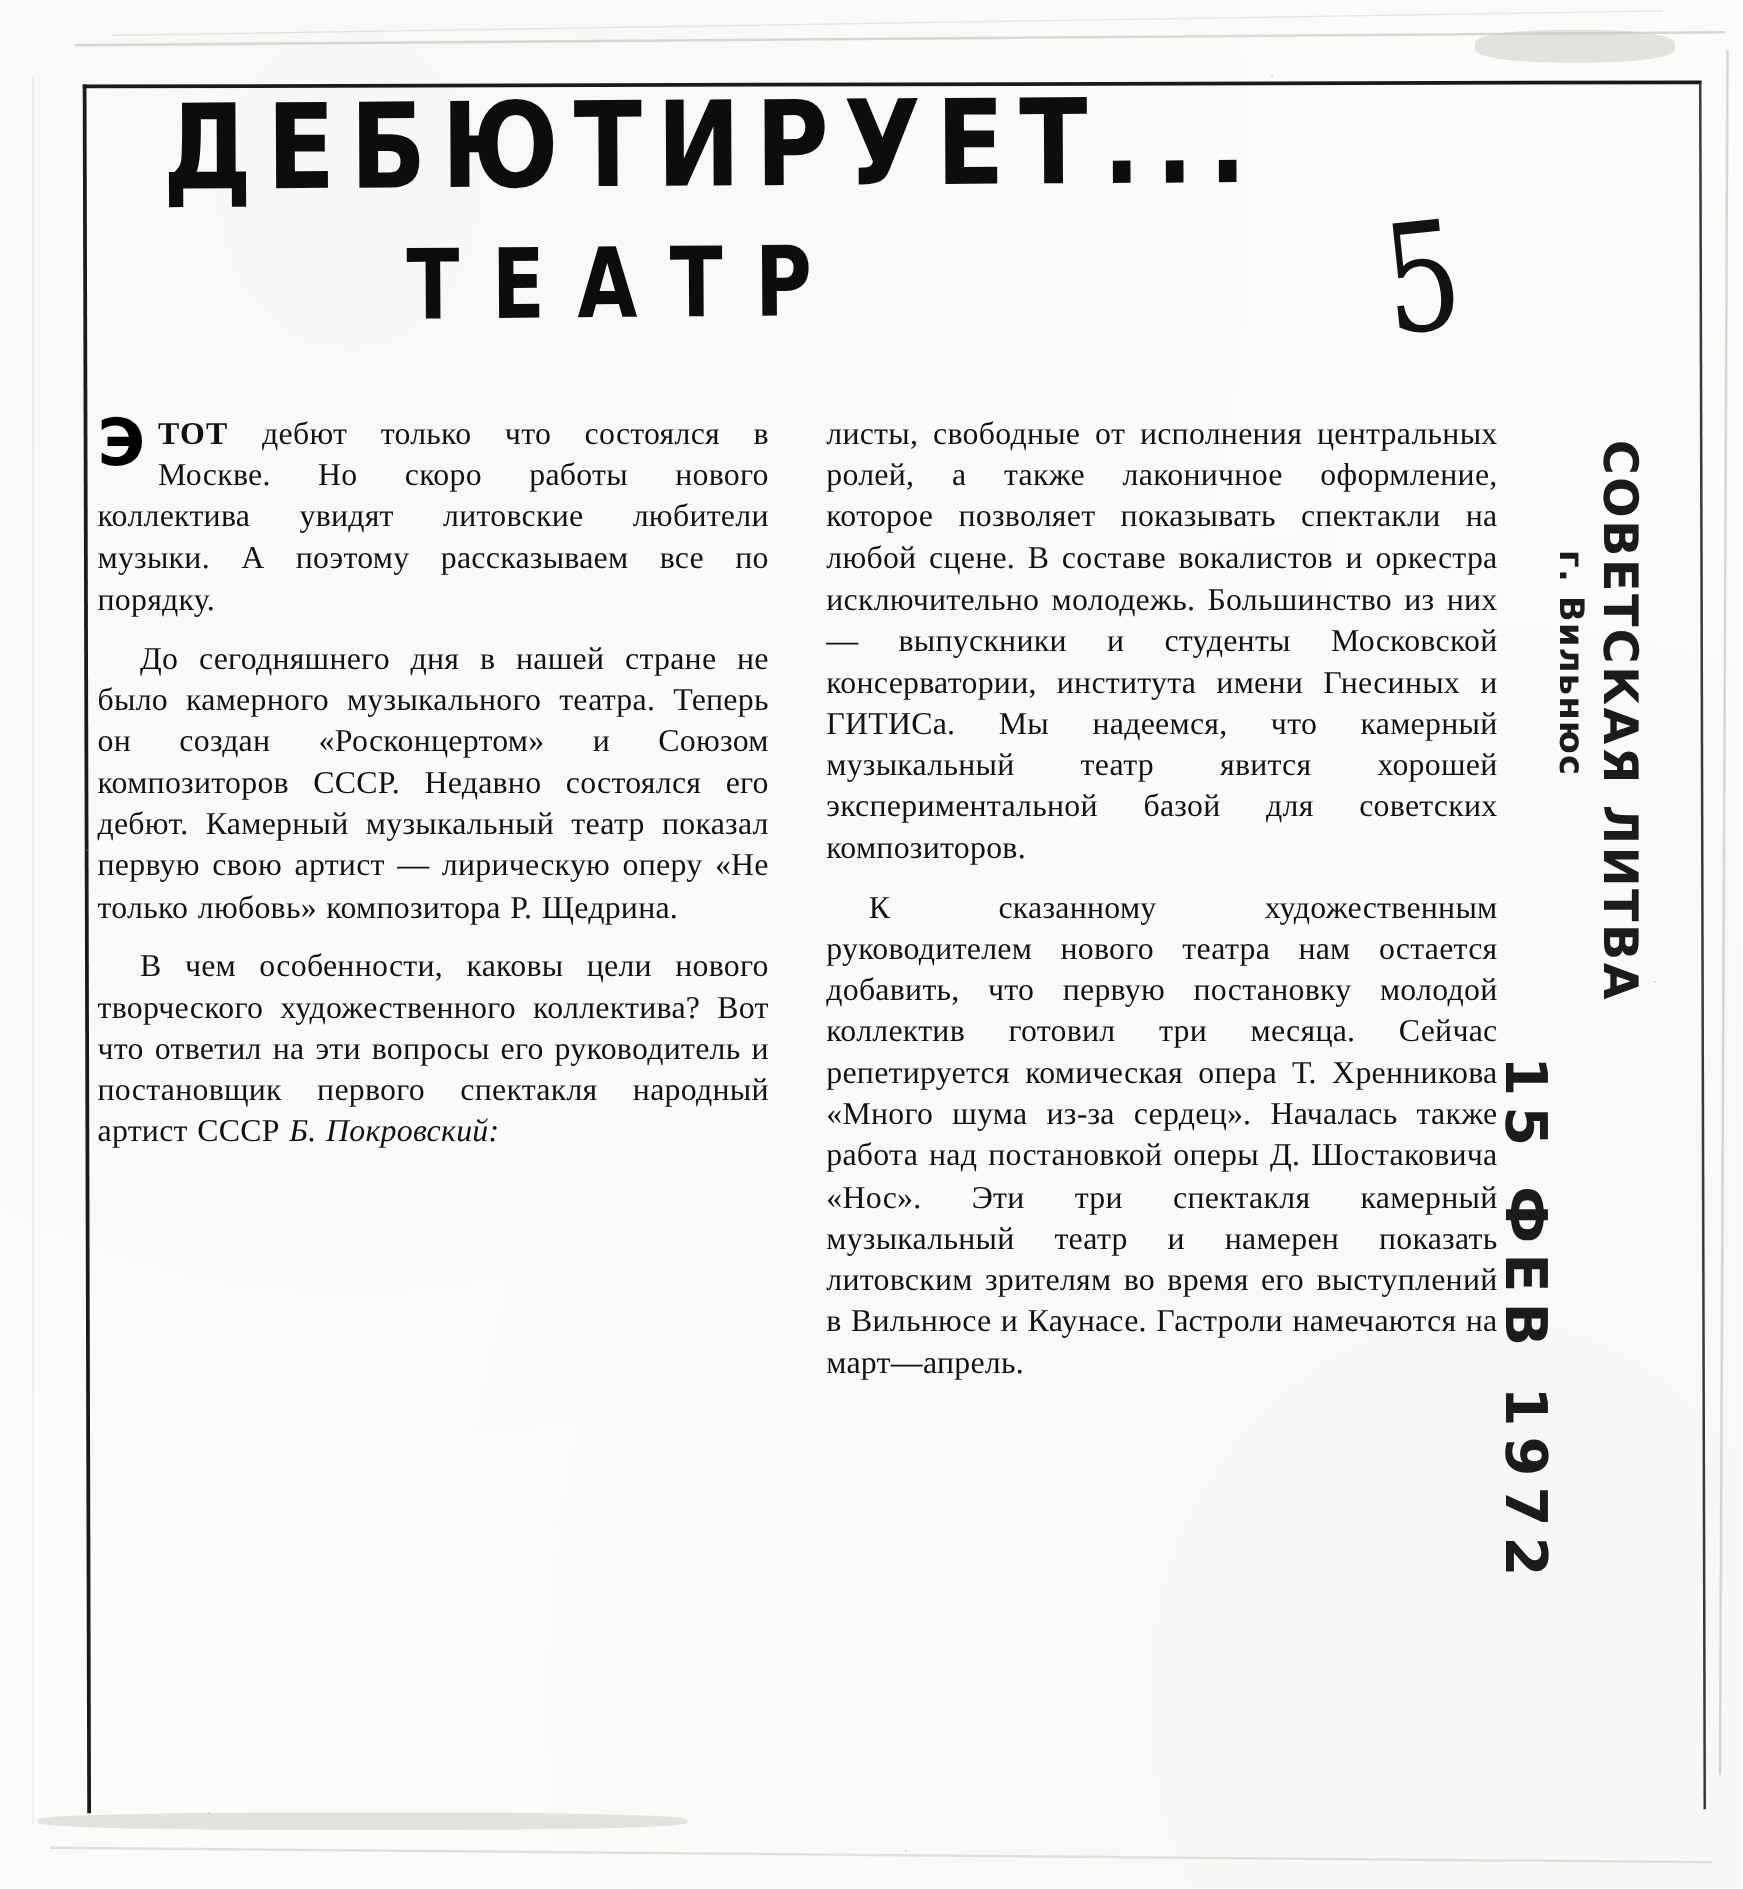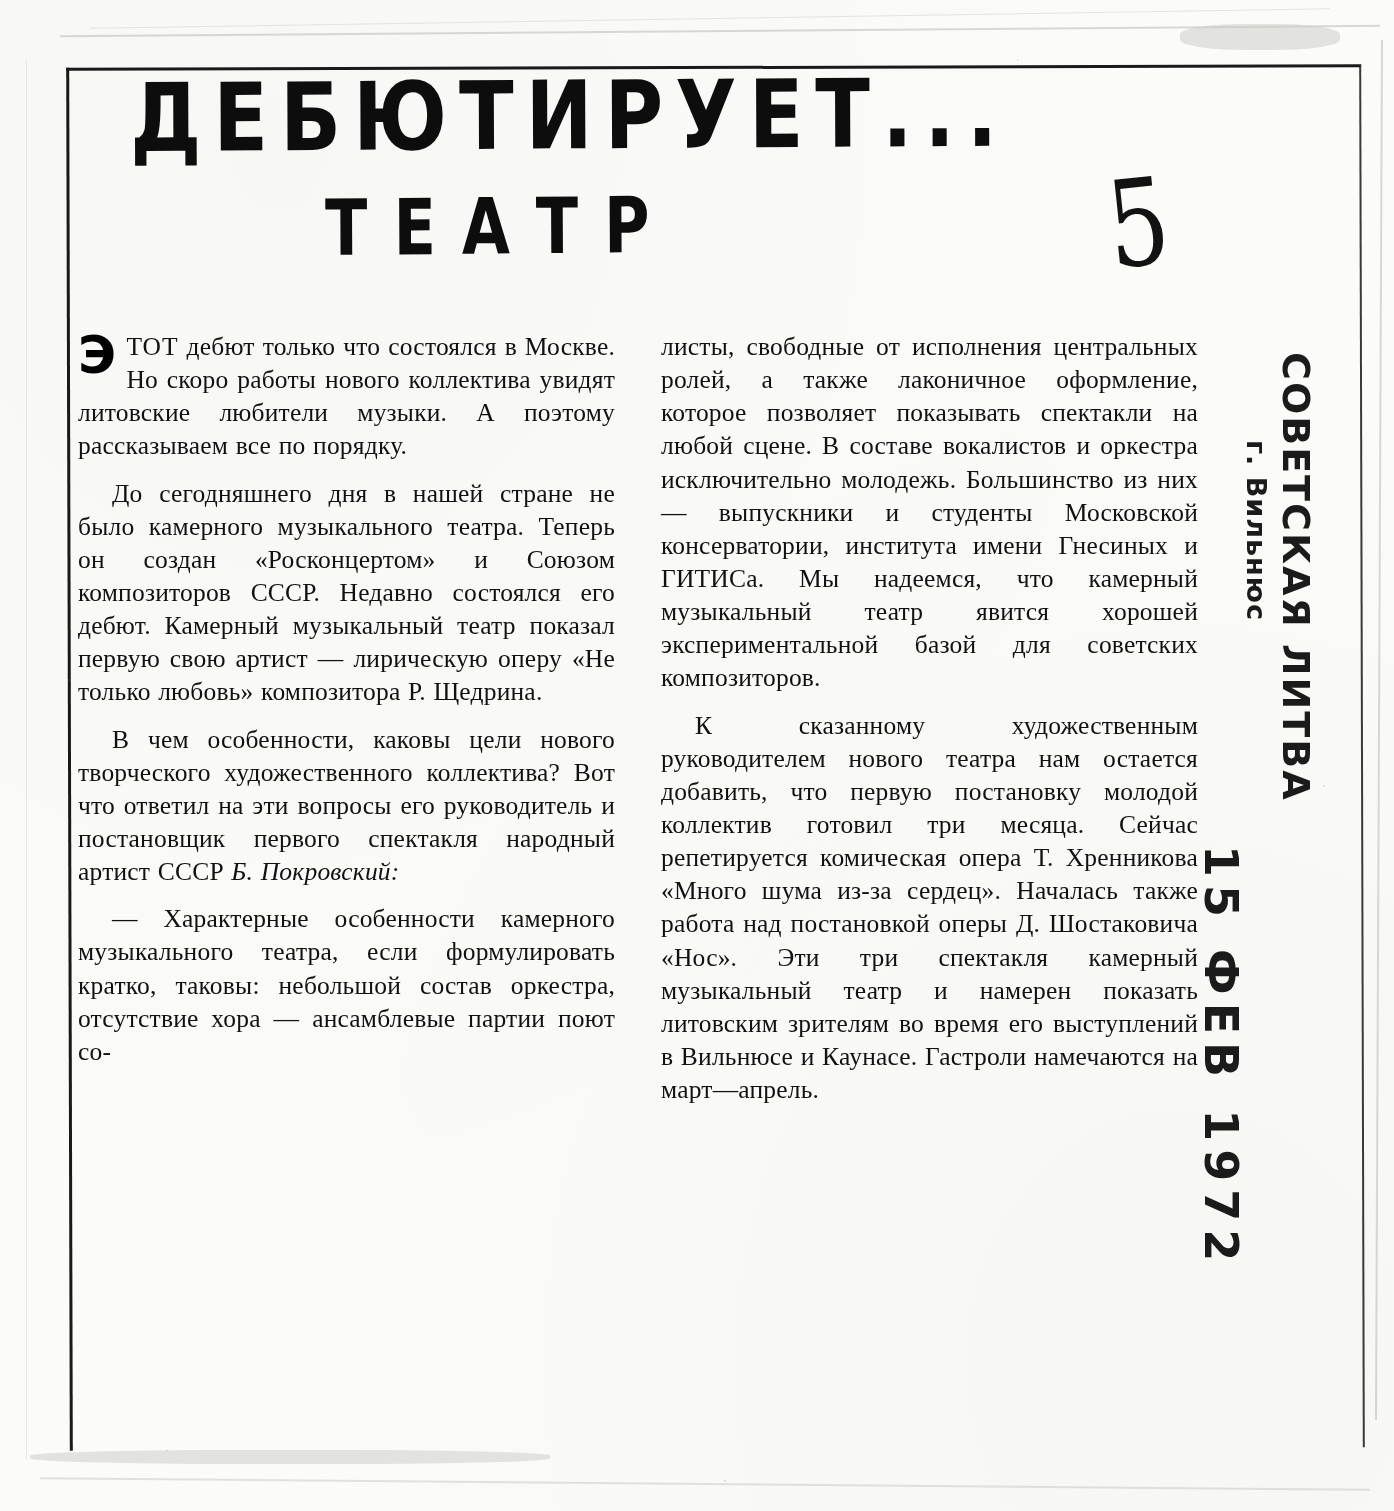--- a/index.html
+++ b/index.html
@@ -117,20 +117,21 @@
     float: left;
     font-family: "DejaVu Sans", sans-serif;
     font-weight: 700;
     font-size: 52px;
     line-height: 46px;
     padding: 2px 10px 0 0;
     color: #000;
   }
   .smallcaps-lead {
     letter-spacing: 1px;
+    font-weight: bold;
   }
 
   
   .stamp {
     position: absolute;
     transform-origin: left top;
     font-family: "DejaVu Sans", sans-serif;
     color: #1b1b1b;
     white-space: nowrap;
   }
@@ -199,21 +200,20 @@
   </div>
 
   <div id="columns">
 
     <div class="col">
       <p class="no-indent">
         <span class="dropcap">Э</span><span class="smallcaps-lead">ТОТ</span><span> дебют только что состоялся в Москве. Но скоро работы нового коллектива увидят литовские любители музыки. А поэтому рассказываем все по порядку.</span>
       </p>
       <p><span>До сегодняшнего дня в нашей стране не было камерного музыкального театра. Теперь он создан «Росконцертом» и Союзом композиторов СССР. Недавно состоялся его дебют. Камерный музыкальный театр показал первую свою артист — лирическую оперу «Не только любовь» композитора Р. Щедрина.</span></p>
       <p><span>В чем особенности, каковы цели нового творческого художественного коллектива? Вот что ответил на эти вопросы его руководитель и постановщик первого спектакля народный артист СССР </span><em>Б. Покровский:</em></p>
-      <p><span>— Характерные особенности камерного музыкального театра, если формулировать кратко, таковы: небольшой состав оркестра, отсутствие хора — ансамблевые партии поют со-</span></p>
     </div>
 
     <div class="col">
       <p class="no-indent"><span>листы, свободные от исполнения центральных ролей, а также лаконичное оформление, которое позволяет показывать спектакли на любой сцене. В составе вокалистов и оркестра исключительно молодежь. Большинство из них — выпускники и студенты Московской консерватории, института имени Гнесиных и ГИТИСа. Мы надеемся, что камерный музыкальный театр явится хорошей экспериментальной базой для советских композиторов.</span></p>
       <p><span>К сказанному художественным руководителем нового театра нам остается добавить, что первую постановку молодой коллектив готовил три месяца. Сейчас репетируется комическая опера Т. Хренникова «Много шума из-за сердец». Началась также работа над постановкой оперы Д. Шостаковича «Нос». Эти три спектакля камерный музыкальный театр и намерен показать литовским зрителям во время его выступлений в Вильнюсе и Каунасе. Гастроли намечаются на март—апрель.</span></p>
     </div>
 
   </div>
 
   <div class="stamp" id="stamp-paper">СОВЕТСКАЯ ЛИТВА</div>

